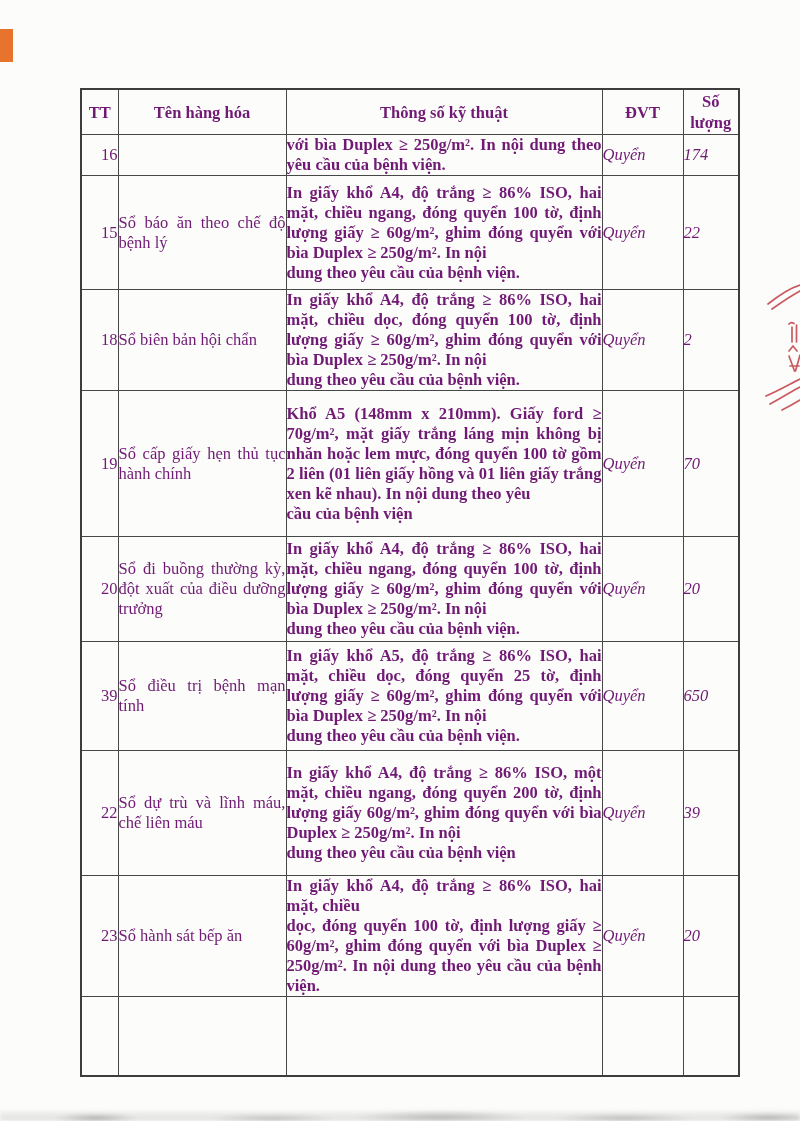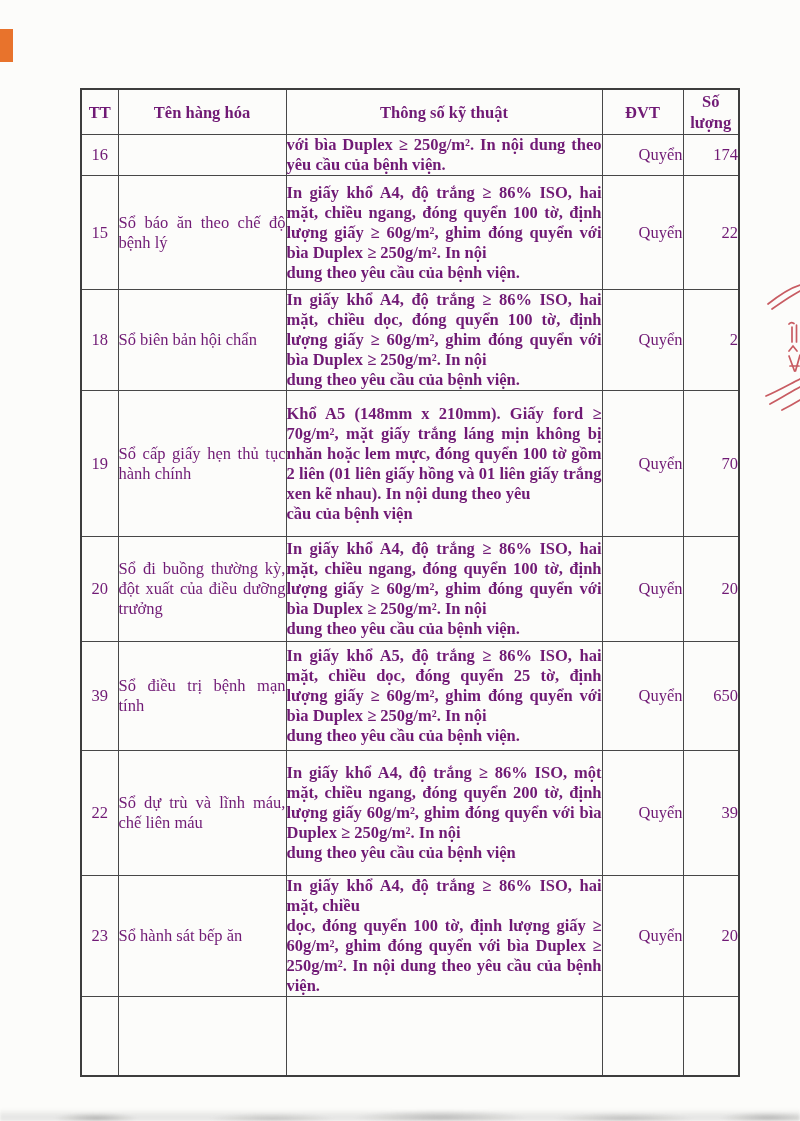--- a/index.html
+++ b/index.html
@@ -38,35 +38,35 @@
   .rh-16{height:41px}
   .rh-17{height:114px}
   .rh-18{height:100px}
   .rh-19{height:146px}
   .rh-20{height:105px}
   .rh-21{height:109px}
   .rh-22{height:125px}
   .rh-23{height:120px}
   .rh-empty{height:79px}
 
-  .tt-cell{text-align:center;padding:0 2px;}
+  .tt-cell{text-align:right;padding:0 2px;}
   .name-cell{
     text-align:justify;
     padding:1px 6px 2px;
     line-height:21.5px;
   }
   .spec-cell{
     text-align:justify;
     white-space:pre-wrap;
     vertical-align:top;
     padding:1px 8px 2px;
     line-height:20px;
     font-weight:bold;
   }
-  .unit-cell,.qty-cell{text-align:right;}
+  .unit-cell,.qty-cell{text-align:left;font-style:italic;}
   .v-top{vertical-align:top;padding-top:3px;}
   .v-top-deep{vertical-align:top;padding-top:14px;margin-left:8px;}
   .v-mid{vertical-align:middle;}
 
   .corner-mark{
     position:absolute;left:0;top:29px;width:13px;height:33px;
   }
   .stamp-marks{
     position:absolute;right:0;top:278px;width:38px;height:150px;
   }

